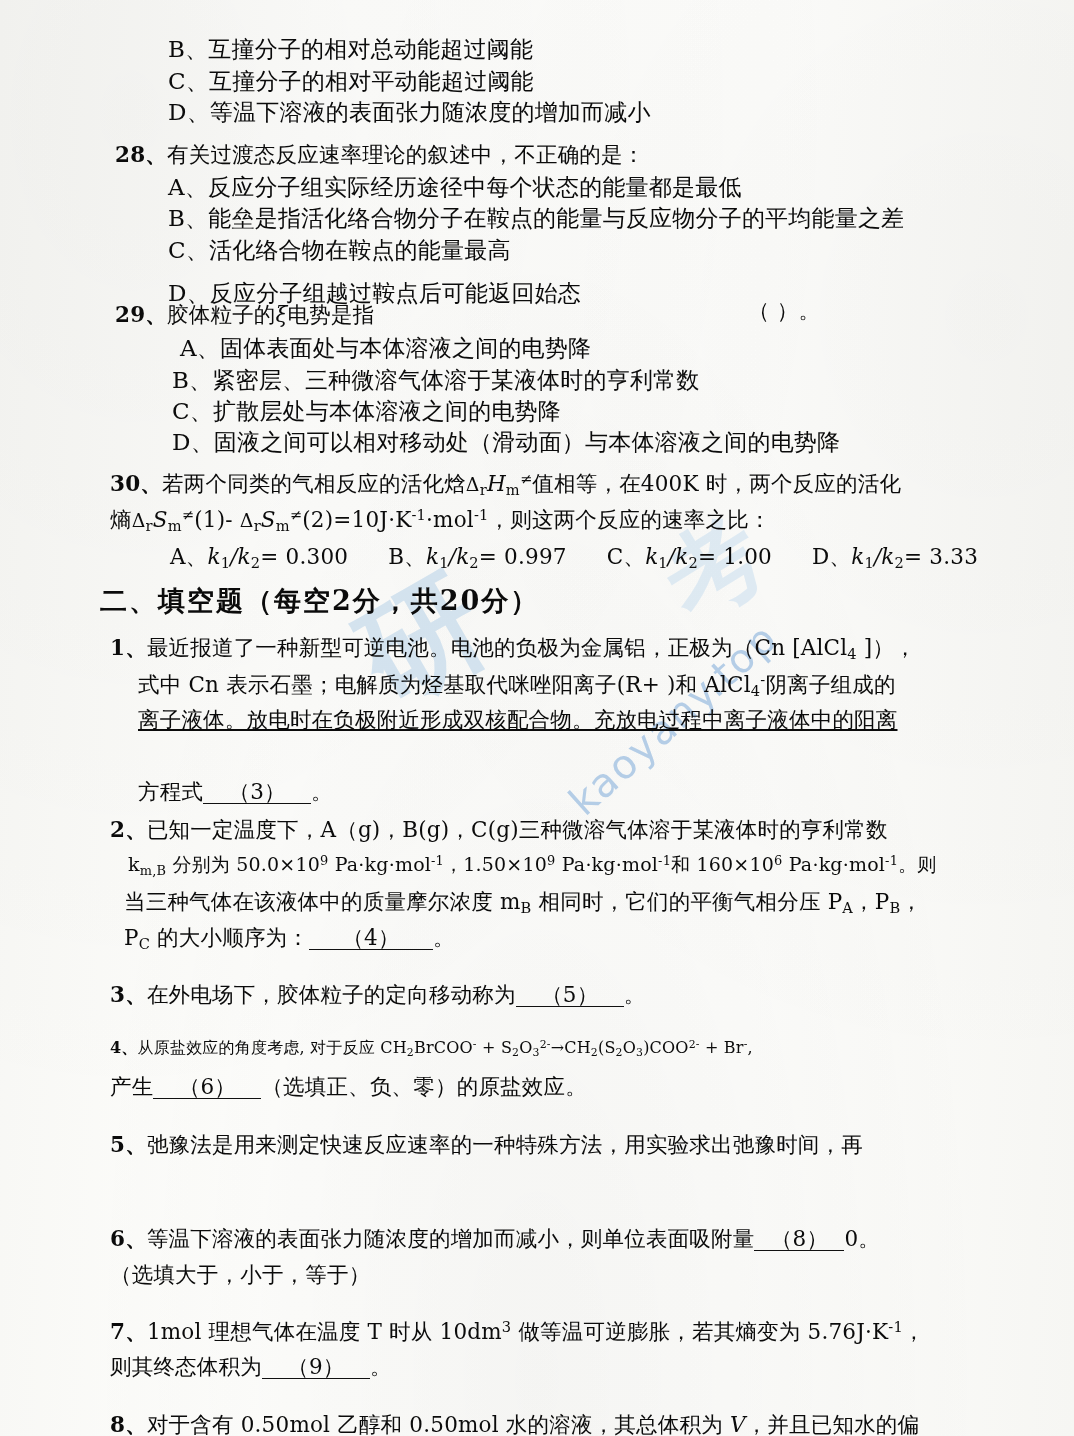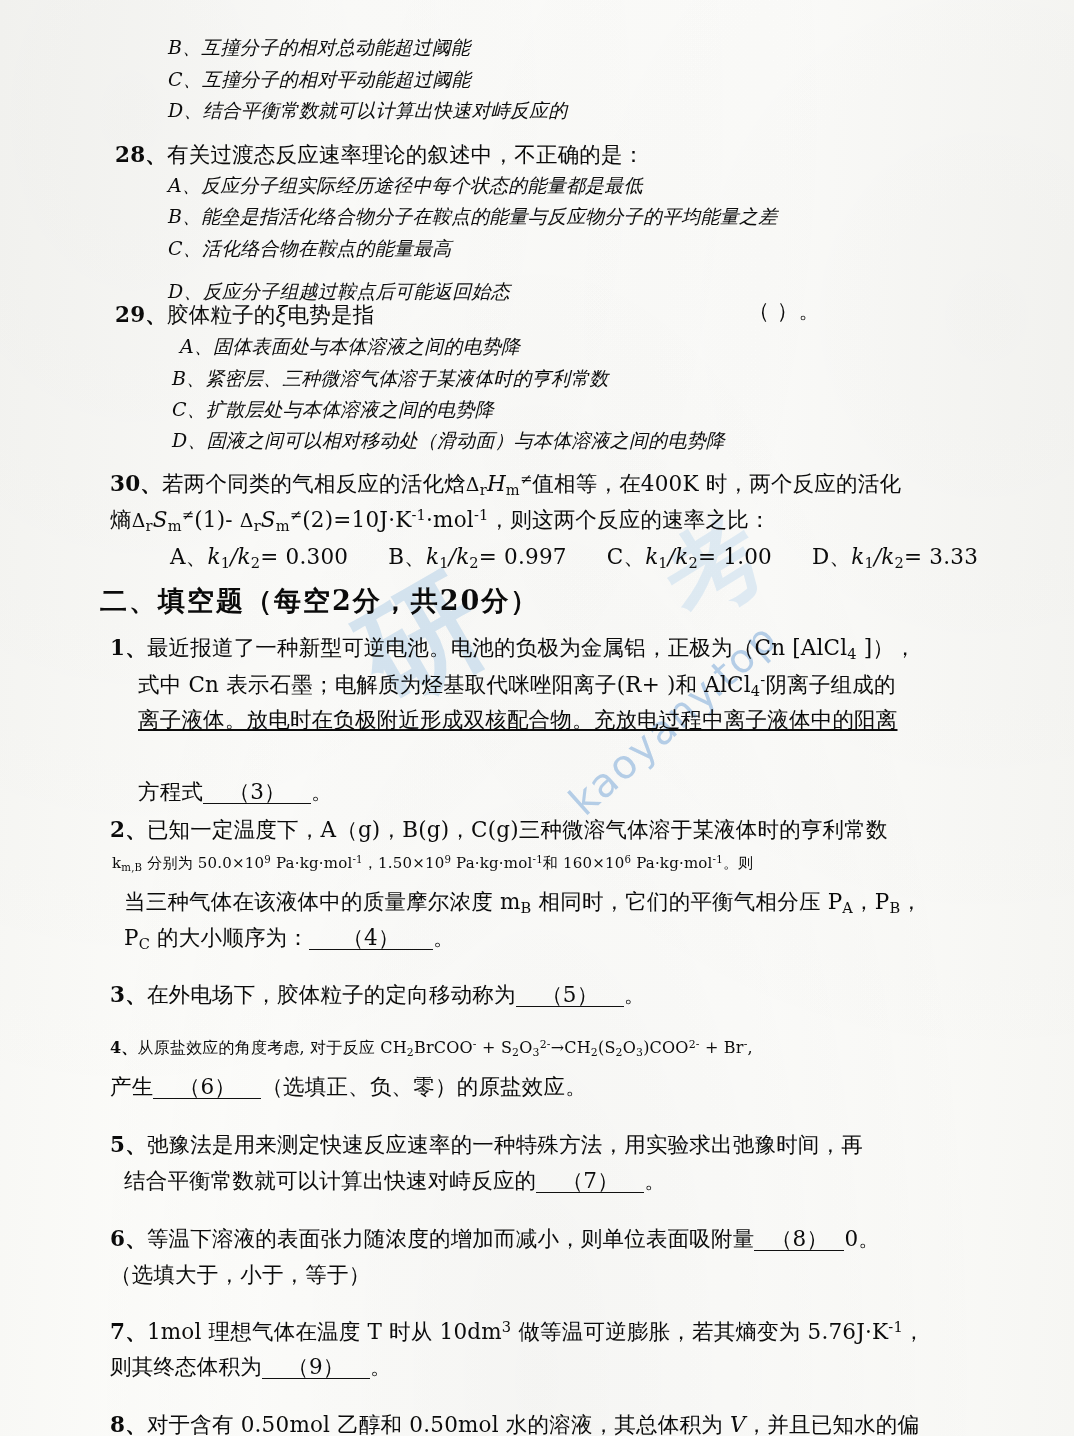--- a/index.html
+++ b/index.html
@@ -86,22 +86,21 @@
     white-space: nowrap;
     font-size: 21.5px;
     line-height: 1.0;
     letter-spacing: 0.2px;
   }
   .qnum {
     font-weight: bold;
     font-family: "DejaVu Serif", "Liberation Serif", serif;
   }
   .opt {
-    font-size: 19px;
-    font-style: italic;
+    font-size: 23px;
   }
   .section-title {
     position: absolute;
     font-size: 27px;
     font-weight: bold;
     letter-spacing: 2px;
     white-space: nowrap;
   }
   sub { font-size: 0.68em; vertical-align: -0.28em; }
   sup { font-size: 0.68em; vertical-align: 0.48em; }
@@ -123,21 +122,21 @@
   <div class="paper-tone"></div>
 
   <div class="content">
 
     <div class="wm wm-cjk">研</div>
     <div class="wm wm-cjk2">考</div>
     <div class="wm wm-url">kaoyany.top</div>
 
     <div class="line opt" style="left:168px; top:38px;">B、互撞分子的相对总动能超过阈能</div>
     <div class="line opt" style="left:168px; top:70px;">C、互撞分子的相对平动能超过阈能</div>
-    <div class="line opt" style="left:168px; top:101px;">D、结合平衡常数就可以计算出快速对峙反应的</div>
+    <div class="line opt" style="left:168px; top:101px;">D、等温下溶液的表面张力随浓度的增加而减小</div>
 
     <div class="line" style="left:115px; top:144px;">
       <span class="qnum">28、</span><span>有关过渡态反应速率理论的叙述中，不正确的是：</span>
     </div>
     <div class="line opt" style="left:168px; top:176px;">A、反应分子组实际经历途径中每个状态的能量都是最低</div>
     <div class="line opt" style="left:168px; top:207px;">B、能垒是指活化络合物分子在鞍点的能量与反应物分子的平均能量之差</div>
     <div class="line opt" style="left:168px; top:239px;">C、活化络合物在鞍点的能量最高</div>
     <div class="line opt" style="left:168px; top:270px;margin-top:12px;">D、反应分子组越过鞍点后可能返回始态</div>
 
     <div class="line" style="left:115px; top:304px;">
@@ -174,21 +173,21 @@
       <span>式中 Cn 表示石墨；电解质为烃基取代咪唑阳离子(R+ )和  AlCl</span><sub>4</sub><sup>-</sup><span>阴离子组成的</span>
     </div>
     <div class="line" style="left:138px; top:709px;text-decoration:underline;">离子液体。放电时在负极附近形成双核配合物。充放电过程中离子液体中的阳离</div>
     <div class="line" style="left:138px; top:781px;">
       <span>方程式</span><span class="blank b-md">（3）</span><span>。</span>
     </div>
 
     <div class="line" style="left:110px; top:819px;">
       <span class="qnum">2、</span><span>已知一定温度下，A（g)，B(g)，C(g)三种微溶气体溶于某液体时的亨利常数</span>
     </div>
-    <div class="line" style="left:112px; top:855px; font-size:15px;">
+    <div class="line" style="left:128px; top:855px; font-size:19px;">
       <span>k</span><sub>m,B</sub><span> 分别为 50.0×10</span><sup>9</sup><span> Pa·kg·mol</span><sup>-1</sup><span>，1.50×10</span><sup>9</sup><span> Pa·kg·mol</span><sup>-1</sup><span>和 160×10</span><sup>6</sup><span> Pa·kg·mol</span><sup>-1</sup><span>。则</span>
     </div>
     <div class="line" style="left:124px; top:891px;">
       <span>当三种气体在该液体中的质量摩尔浓度 m</span><sub>B</sub><span> 相同时，它们的平衡气相分压 P</span><sub>A</sub><span>，P</span><sub>B</sub><span>，</span>
     </div>
     <div class="line" style="left:124px; top:927px;">
       <span>P</span><sub>C</sub><span> 的大小顺序为：</span><span class="blank b-lg">（4）</span><span>。</span>
     </div>
 
     <div class="line" style="left:110px; top:984px;">
@@ -198,23 +197,20 @@
     <div class="line" style="left:110px; top:1040px; font-size:16px;">
       <span class="qnum">4、</span><span>从原盐效应的角度考虑, 对于反应 CH</span><sub>2</sub><span>BrCOO</span><sup>-</sup><span> + S</span><sub>2</sub><span>O</span><sub>3</sub><sup>2-</sup><span>→CH</span><sub>2</sub><span>(S</span><sub>2</sub><span>O</span><sub>3</sub><span>)COO</span><sup>2-</sup><span> + Br</span><sup>-</sup><span>,</span>
     </div>
     <div class="line" style="left:110px; top:1076px;">
       <span>产生</span><span class="blank b-md">（6）</span><span>（选填正、负、零）的原盐效应。</span>
     </div>
 
     <div class="line" style="left:110px; top:1134px;">
       <span class="qnum">5、</span><span>弛豫法是用来测定快速反应速率的一种特殊方法，用实验求出弛豫时间，再</span>
     </div>
-    <div class="line" style="left:124px; top:1170px;">
-      <span>结合平衡常数就可以计算出快速对峙反应的</span><span class="blank b-md">（7）</span><span>。</span>
-    </div>
 
     <div class="line" style="left:110px; top:1228px;">
       <span class="qnum">6、</span><span>等温下溶液的表面张力随浓度的增加而减小，则单位表面吸附量</span><span class="blank b-sm">（8）</span><span>0。</span>
     </div>
     <div class="line" style="left:110px; top:1264px;">（选填大于，小于，等于）</div>
 
     <div class="line" style="left:110px; top:1320px;">
       <span class="qnum">7、</span><span>1mol 理想气体在温度 T 时从 10dm</span><sup>3</sup><span> 做等温可逆膨胀，若其熵变为 5.76J·K</span><sup>-1</sup><span>，</span>
     </div>
     <div class="line" style="left:110px; top:1356px;">

